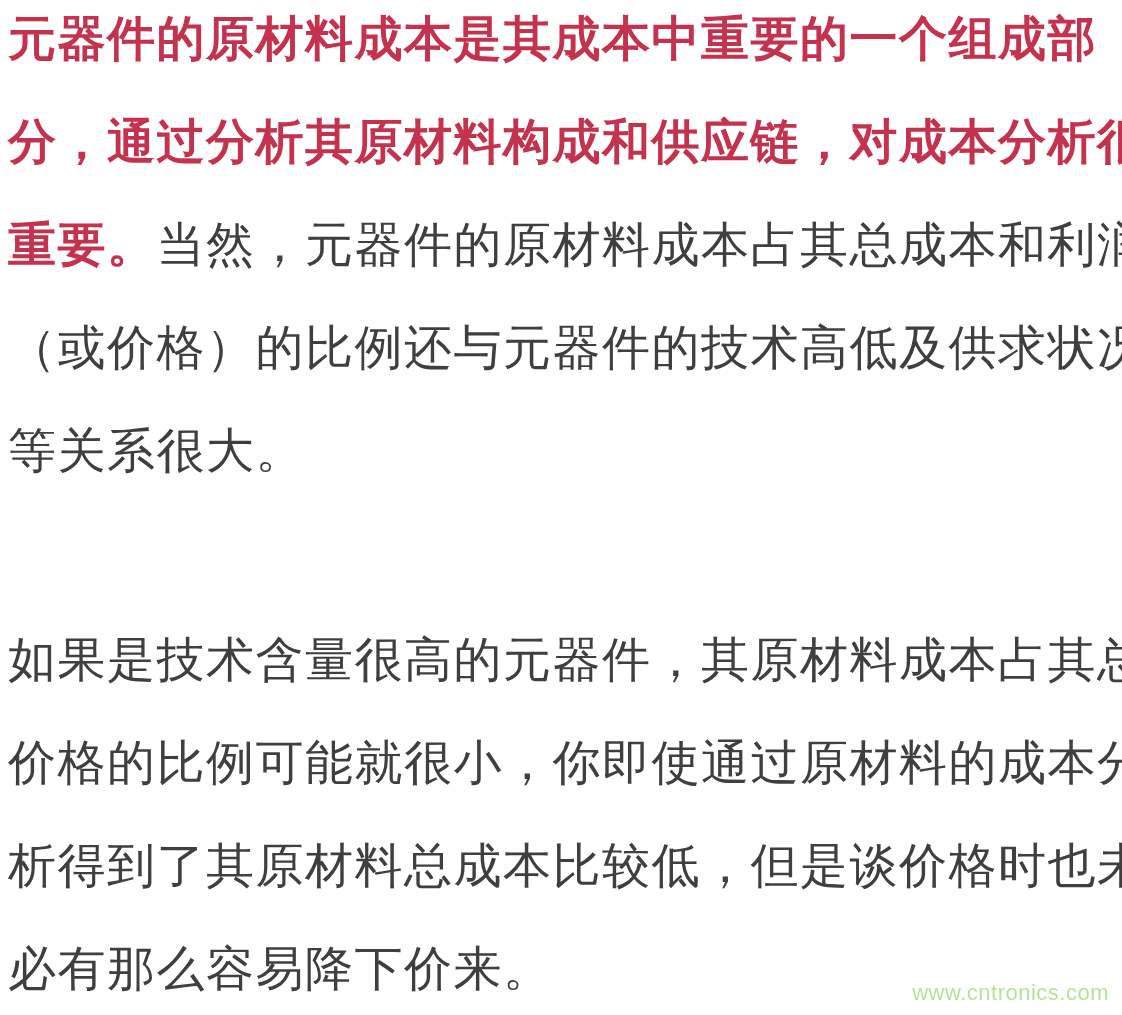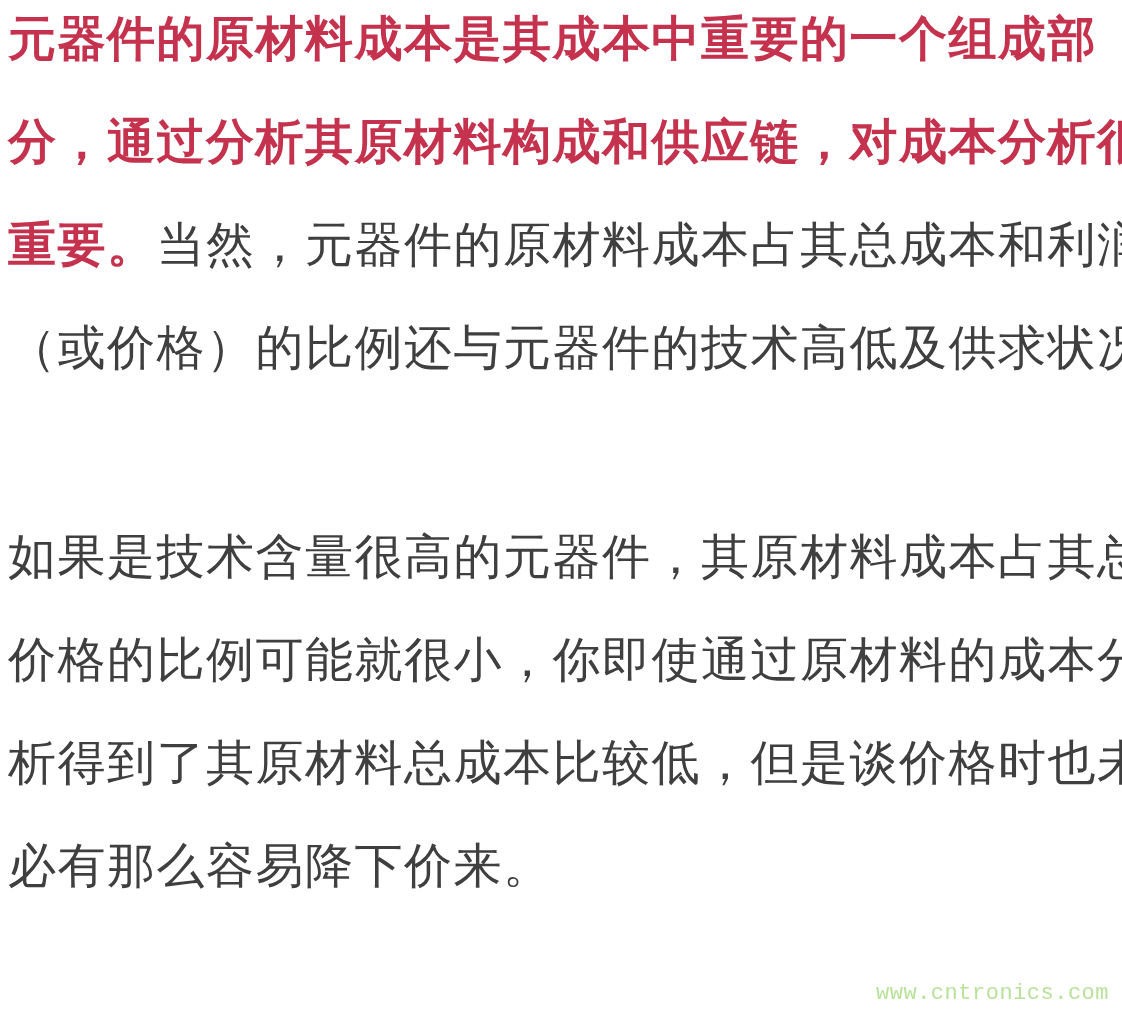--- a/index.html
+++ b/index.html
@@ -36,31 +36,31 @@
   .para-gap {
     height: 106px;
   }
   .watermark {
     position: absolute;
     right: 13px;
     bottom: 9px;
     font-size: 22px;
     letter-spacing: 0.5px;
     color: var(--watermark, #b8e29a);
-    font-family: Liberation Mono, monospace;
   }
 </style>
 </head>
 <body>
 
 <div class="article">
   <div class="line red">元器件的原材料成本是其成本中重要的一个组成部</div>
   <div class="line red">分，通过分析其原材料构成和供应链，对成本分析很</div>
   <div class="line"><span class="red">重要。</span><span>当然，元器件的原材料成本占其总成本和利润</span></div>
   <div class="line">（或价格）的比例还与元器件的技术高低及供求状况</div>
+  <div class="line">等关系很大。</div>
 
   <div class="para-gap"></div>
 
   <div class="line">如果是技术含量很高的元器件，其原材料成本占其总</div>
   <div class="line">价格的比例可能就很小，你即使通过原材料的成本分</div>
   <div class="line">析得到了其原材料总成本比较低，但是谈价格时也未</div>
   <div class="line">必有那么容易降下价来。</div>
 </div>
 
 <div class="watermark">www.cntronics.com</div>

